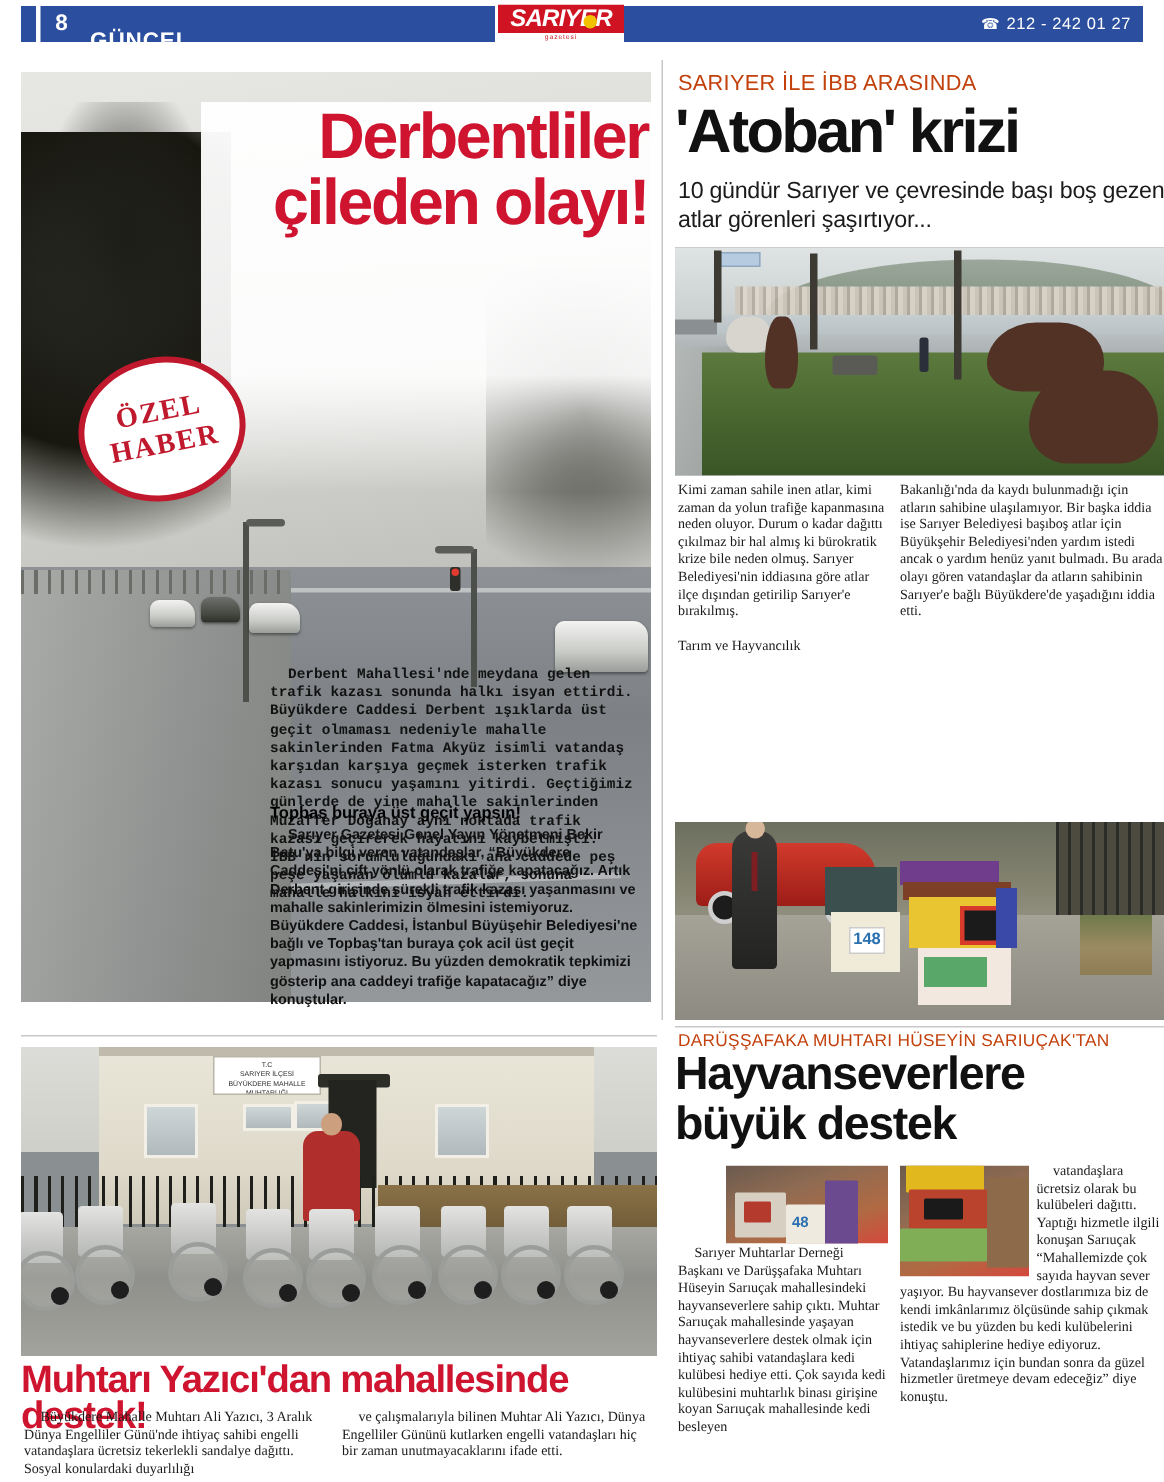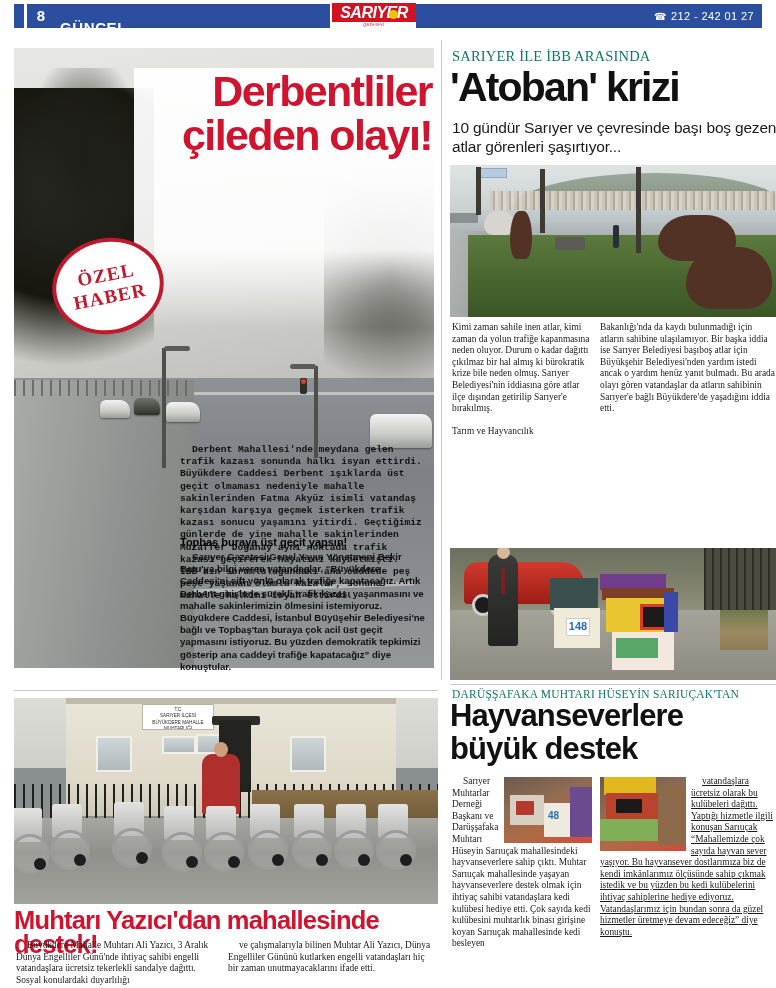--- a/index.html
+++ b/index.html
@@ -108,26 +108,25 @@
   .phone .ph-ic { font-size: 10px; margin-right: 4px; }
 
   
   .photo {
     position: absolute;
     overflow: hidden;
     background: #8a8f92;
   }
   .kicker {
     position: absolute;
-    color: #0f766e;
+    color: #c2410c;
     font-size: 14.5px;
     font-weight: normal;
     letter-spacing: 0.2px;
     white-space: nowrap;
-    font-family: Liberation Serif, serif;
   }
   .headline {
     position: absolute;
     color: #111111;
     font-weight: bold;
     letter-spacing: -1.2px;
     line-height: 0.95;
   }
   .body-col {
     position: absolute;
@@ -446,28 +445,29 @@
 
   #hayvan-kicker { left: 452px; top: 688px; font-size: 11.5px; }
   #hayvan-headline {
     left: 450px; top: 700px;
     width: 330px;
     font-size: 31px;
     letter-spacing: -0.9px;
     line-height: 1.05;
   }
   #hayvan-col-left  { left: 452px; top: 776px; width: 140px; }
-  #hayvan-col-right { left: 600px; top: 776px; width: 176px; text-decoration: underline; }
+  #hayvan-col-right { left: 600px; top: 776px; width: 176px; }
   #hayvan-col-left p, #hayvan-col-right p { margin: 0; }
   .inset-photo-right {
     float: right;
-    width: 88px; height: 66px;
+    width: 88px; height: 52px;
     margin: 1px 0 2px 5px;
     overflow: hidden;
     position: relative;
+    padding-left: 20px;
   }
   .inset-photo-left {
     float: left;
     width: 86px; height: 74px;
     margin: 1px 5px 2px 0;
     overflow: hidden;
     position: relative;
   }
   .kit-bg {
     position: absolute; left: 0; top: 0; right: 0; bottom: 0;

